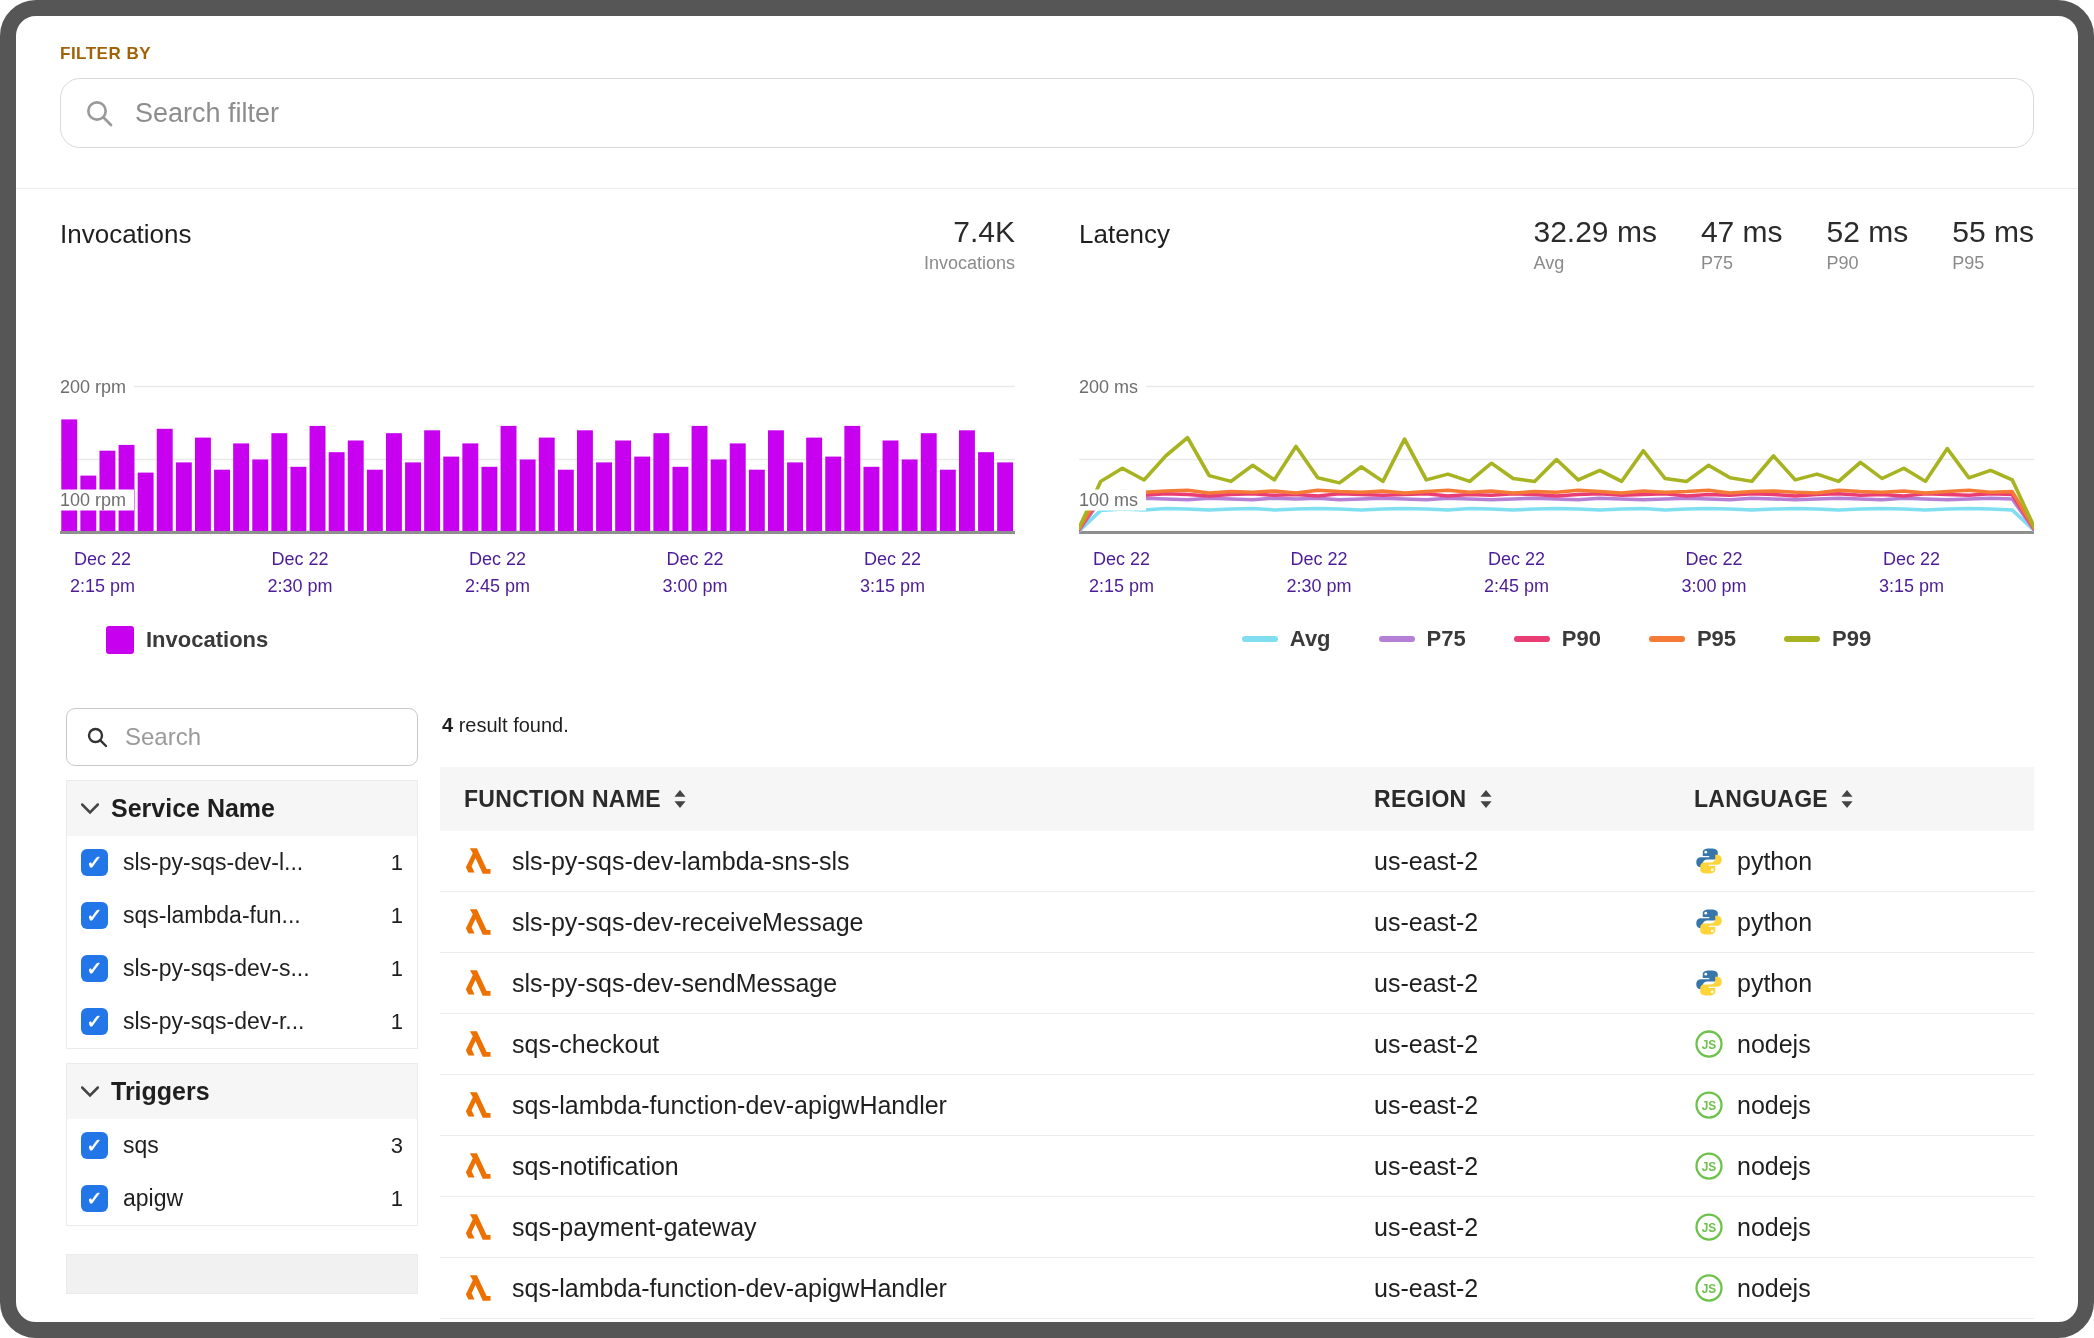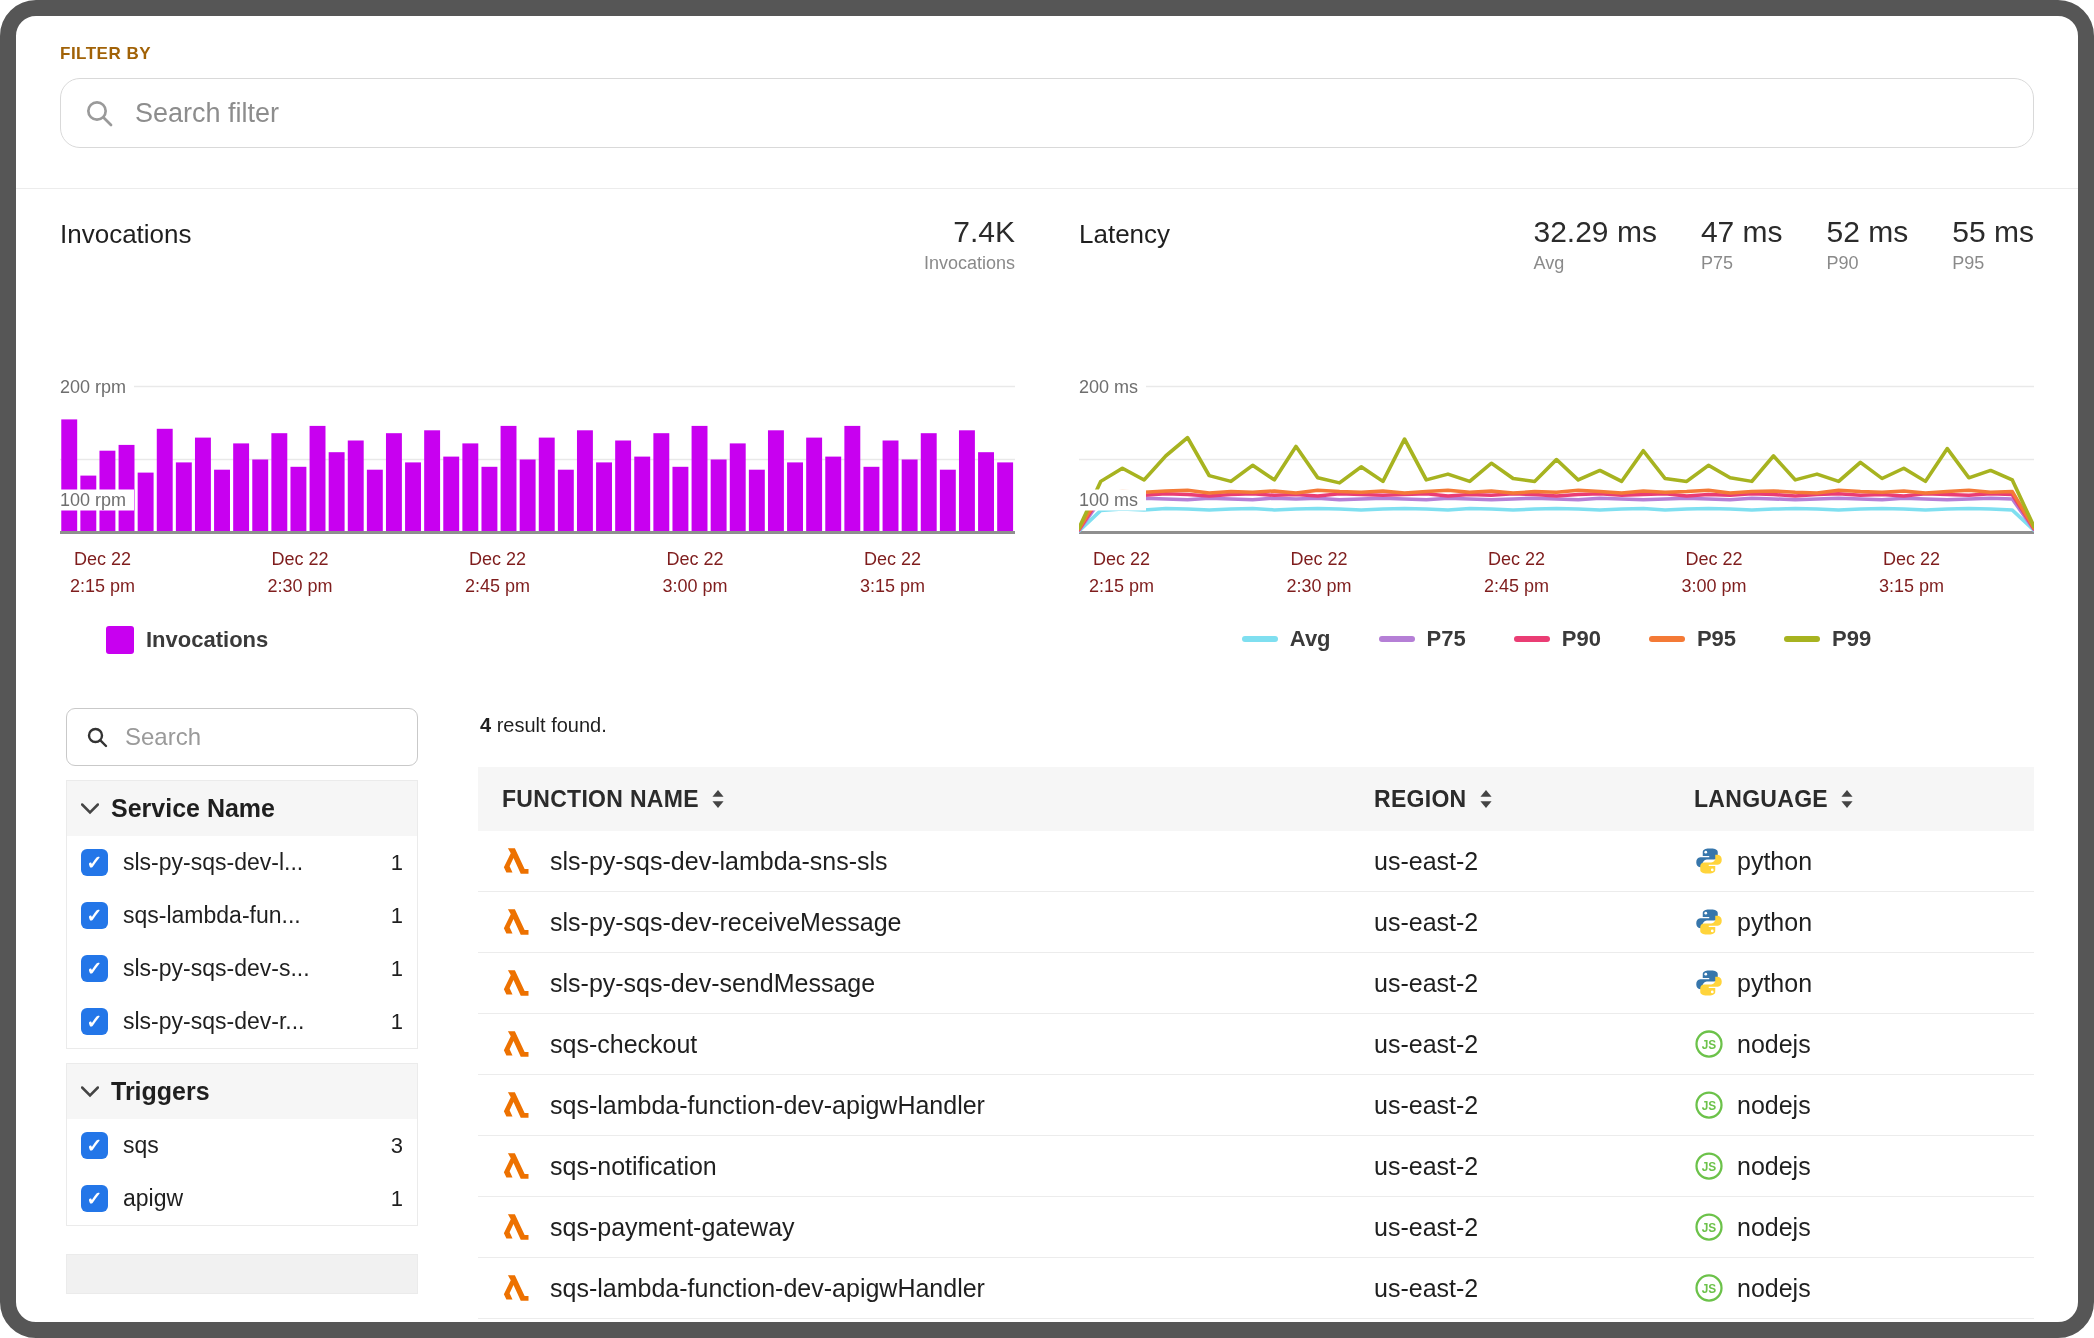--- a/index.html
+++ b/index.html
@@ -44,30 +44,30 @@
   .stat-block { text-align: left; }
   .plot-wrap { position: relative; height: 235px; margin-top: 10px; }
   .plot-wrap svg.plot { position: absolute; inset: 0; width: 100%; height: 100%; display: block; }
   .ytick {
     position: absolute; left: 0; transform: translateY(-50%);
     font-size: 18px; color: #6e6e6e; background: #fff; padding-right: 8px; z-index: 2;
   }
   .ytick.t-top { top: 88px; }
   .ytick.t-mid { top: 161px; margin-top: 40px; }
   .xticks { display: flex; justify-content: space-between; padding: 12px 90px 0 10px; }
-  .xtick { font-size: 18px; color: #7f1d1d; text-align: center; line-height: 1.5; }
+  .xtick { font-size: 18px; color: #4c1d95; text-align: center; line-height: 1.5; }
   .legend-row { margin-top: 26px; display: flex; align-items: center; gap: 12px; }
   .legend-row.inv { margin-left: 46px; }
   .legend-row.lat { justify-content: center; gap: 48px; }
   .lg-swatch { width: 28px; height: 28px; border-radius: 3px; display: inline-block; }
   .lg-item { display: flex; align-items: center; gap: 12px; cursor: pointer; }
   .lg-line { width: 36px; height: 6px; border-radius: 3px; display: inline-block; }
   .lg-label, .legend-label { font-size: 22px; font-weight: bold; color: #3a3a3a; }
   
-  .content { display: flex; gap: 60px; padding: 54px 44px 0 50px; }
+  .content { display: flex; gap: 22px; padding: 54px 44px 0 50px; }
   .sidebar { width: 352px; flex: none; }
   .side-search {
     height: 58px; border: 1px solid #c9c9c9; border-radius: 9px;
     display: flex; align-items: center; gap: 14px; padding: 0 18px;
   }
   .side-search input {
     border: none; outline: none; flex: 1; font-size: 24px; color: #333; min-width: 0;
     font-family: "Liberation Sans", sans-serif;
   }
   .side-search input::placeholder { color: #9a9a9a; }

